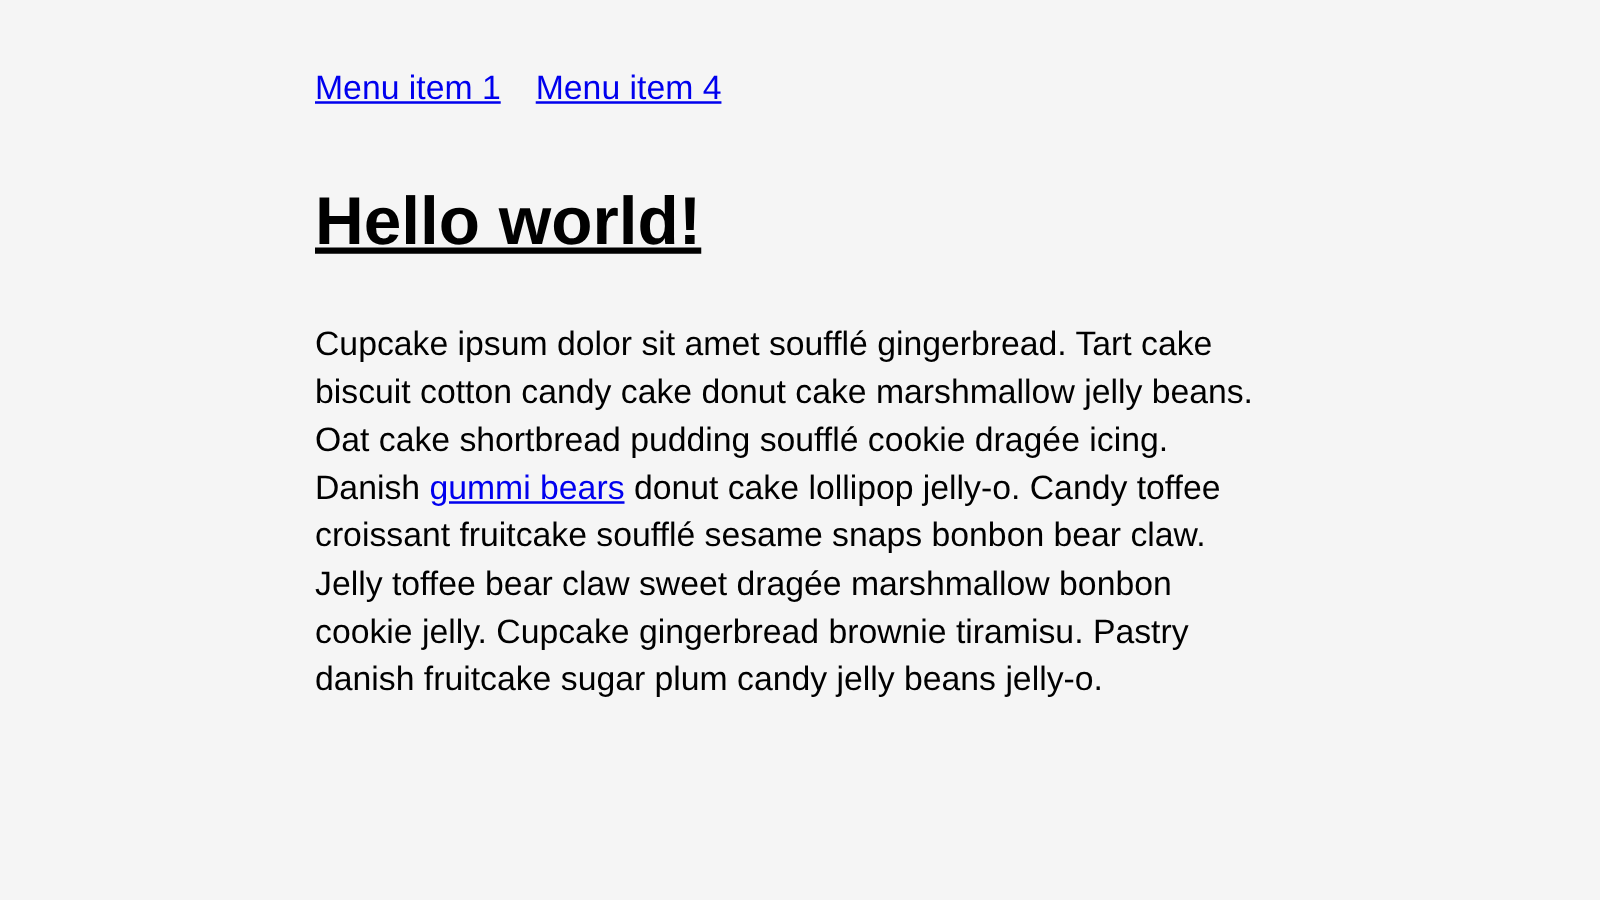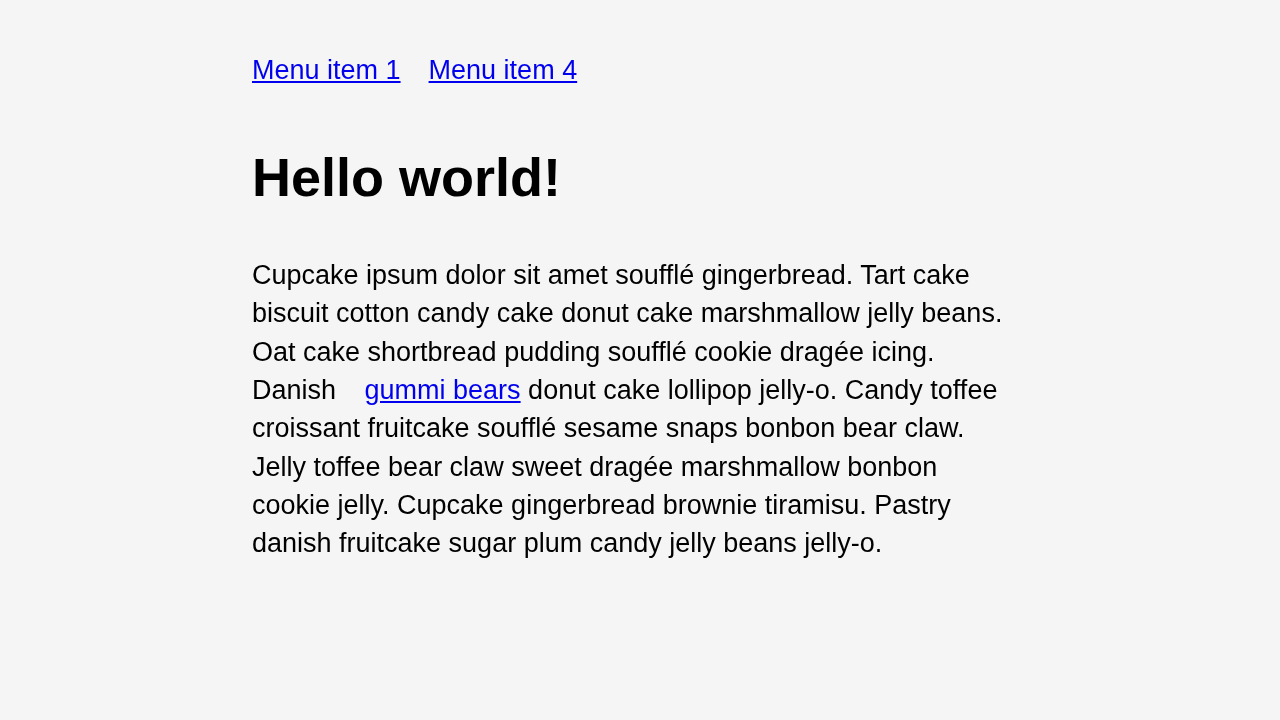--- a/index.html
+++ b/index.html
@@ -30,31 +30,31 @@
       text-decoration: underline;
       font-size: 27px;
       font-weight: 400;
     }
     h1 {
       font-size: 54px;
       font-weight: 700;
       color: #000;
       margin-top: 38px;
       margin-bottom: 48px;
+      text-decoration: underline;
     }
     p {
       font-size: 27px;
       line-height: 1.42;
       color: #000;
       font-weight: 400;
     }
     p a {
       color: #0000EE;
       text-decoration: underline;
-      margin-left: 21px;
     }
   </style>
 </head>
 <body>
 
 <div class="container">
   <nav>
     <div class="menu-row">
       <a href="#">Menu item 1</a>
       <a href="#">Menu item 4</a>

